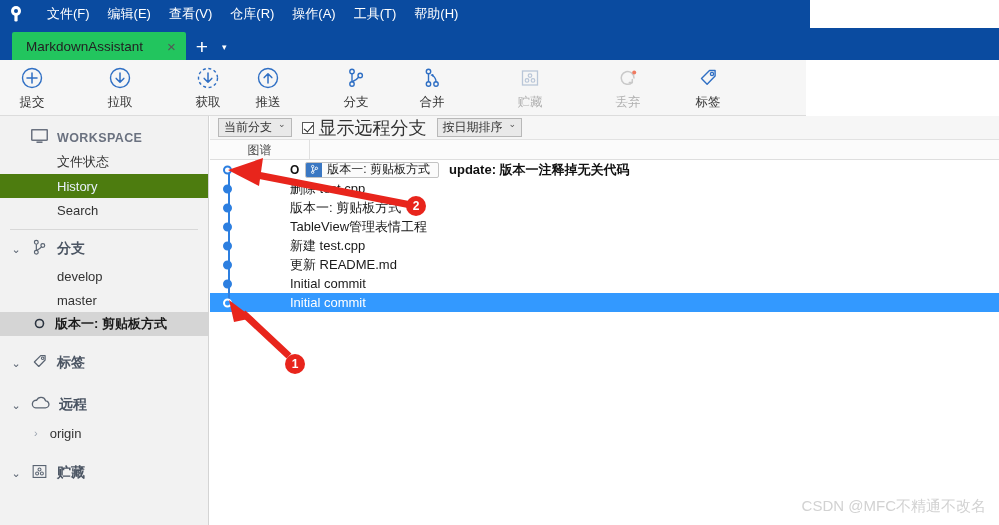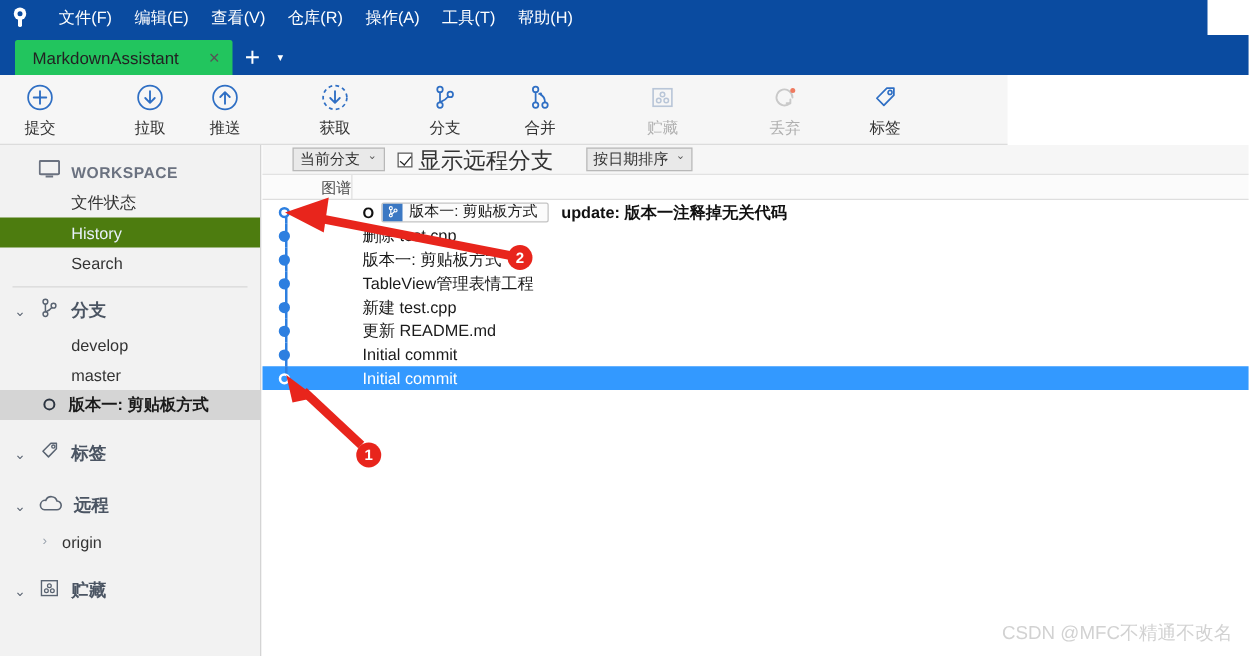--- a/index.html
+++ b/index.html
@@ -6,21 +6,21 @@
   html, body {
     width: 999px; height: 525px;
     font-family: "Liberation Sans", "DejaVu Sans", sans-serif;
     overflow: hidden;
     background: #ffffff;
   }
   #app { position: relative; width: 999px; height: 525px; background:#fff; }
 
   
   .titlebar {
-    position: absolute; left:0; top:0; width:966px; height:28px;
+    position: absolute; left:0; top:0; width:810px; height:28px;
     background:#0a4ba0; display:flex; align-items:center;
   }
   .app-logo {
     width: 28px; height: 28px; display:flex; align-items:center; justify-content:center;
     margin-left: 2px;
   }
   .menu-list { display:flex; align-items:center; height:28px; margin-left: 8px; }
   .menu-item {
     color:#ffffff; font-size:13px; padding: 4px 9px; line-height:16px;
     white-space:nowrap; cursor:default;
@@ -92,42 +92,42 @@
 
   
   .filterbar {
     position:absolute; left:210px; top:116px; width:789px; height:24px;
     background:#f6f6f6; display:flex; align-items:center; gap:10px; padding-left:8px;
     border-bottom:1px solid #e2e2e2;
   }
   .combo {
     height:19px; background:#e9e9e9; border:1px solid #b8b8b8;
     display:flex; gap:6px; padding: 0 5px;
-    font-size:12px; color:#333; cursor:pointer; white-space:nowrap;margin-left:16px;
+    font-size:12px; color:#333; cursor:pointer; white-space:nowrap;
   }
   .combo .cv { font-size:9px; color:#555; }
   .chk-wrap { display:flex; align-items:center; gap:5px; cursor:pointer; }
   .chk {
     width:12px; height:12px; border:1px solid #5a5a5a; background:#fff;
     position:relative;
   }
   .chk::after {
     content:""; position:absolute; left:3px; top:0px; width:4px; height:8px;
     border:solid #222; border-width:0 1.6px 1.6px 0; transform:rotate(40deg);
   }
   .chk-lbl { font-size:18px; color:#333; white-space:nowrap; }
 
   
   .colhdr {
     position:absolute; left:210px; top:140px; width:789px; height:20px;
     background:#fbfbfb; border-bottom:1px solid #dedede;
     display:flex; align-items:center;
   }
   .col-graph {
-    width:72px; text-align:right; font-size:12px; color:#4a4a4a;
+    width:100px; text-align:center; font-size:12px; color:#4a4a4a;
     border-right:1px solid #e0e0e0; height:20px; line-height:20px;
   }
   .col-desc {
     flex:1; text-align:right; padding-right:6px; font-size:12px; color:#4a4a4a;
   }
 
   
   .commitlist {
     position:absolute; left:210px; top:160px; width:789px; height:365px; background:#fff;
   }
@@ -226,38 +226,38 @@
     <div class="tb-btn" style="margin-left:28px;">
       <span class="tb-ico">
         <svg width="24" height="24" viewBox="0 0 24 24">
             <circle cx="12" cy="12" r="9.5" fill="none" stroke="#2f6fc4" stroke-width="1.4"></circle>
             <path d="M12 7v9M8.2 12.4L12 16.3l3.8-3.9" fill="none" stroke="#2f6fc4" stroke-width="1.5" stroke-linecap="round" stroke-linejoin="round"></path>
           </svg>
       </span>
       <span class="tb-lbl">拉取</span>
     </div>
 
+    <div class="tb-btn" style="margin-left:28px;">
+      <span class="tb-ico">
+        <svg width="24" height="24" viewBox="0 0 24 24">
+            <circle cx="12" cy="12" r="9.5" fill="none" stroke="#2f6fc4" stroke-width="1.4" stroke-dasharray="3 2.6"></circle>
+            <path d="M12 7v9M8.2 12.4L12 16.3l3.8-3.9" fill="none" stroke="#2f6fc4" stroke-width="1.5" stroke-linecap="round" stroke-linejoin="round"></path>
+          </svg>
+      </span>
+      <span class="tb-lbl">获取</span>
+    </div>
+
     <div class="tb-btn">
       <span class="tb-ico">
         <svg width="24" height="24" viewBox="0 0 24 24">
             <circle cx="12" cy="12" r="9.5" fill="none" stroke="#2f6fc4" stroke-width="1.4"></circle>
             <path d="M12 17V8M8.2 11.6L12 7.7l3.8 3.9" fill="none" stroke="#2f6fc4" stroke-width="1.5" stroke-linecap="round" stroke-linejoin="round"></path>
           </svg>
       </span>
       <span class="tb-lbl">推送</span>
-    </div>
-
-    <div class="tb-btn" style="margin-left:28px;">
-      <span class="tb-ico">
-        <svg width="24" height="24" viewBox="0 0 24 24">
-            <circle cx="12" cy="12" r="9.5" fill="none" stroke="#2f6fc4" stroke-width="1.4" stroke-dasharray="3 2.6"></circle>
-            <path d="M12 7v9M8.2 12.4L12 16.3l3.8-3.9" fill="none" stroke="#2f6fc4" stroke-width="1.5" stroke-linecap="round" stroke-linejoin="round"></path>
-          </svg>
-      </span>
-      <span class="tb-lbl">获取</span>
     </div>
 
     <div class="tb-btn" style="margin-left:28px;">
       <span class="tb-ico">
         <svg width="24" height="24" viewBox="0 0 24 24">
           <circle cx="8" cy="5.5" r="2.2" fill="none" stroke="#2f6fc4" stroke-width="1.4"></circle>
           <circle cx="16.2" cy="9.5" r="2.2" fill="none" stroke="#2f6fc4" stroke-width="1.4"></circle>
           <circle cx="8" cy="18" r="2.2" fill="none" stroke="#2f6fc4" stroke-width="1.4"></circle>
           <path d="M8 7.7v8.1" stroke="#2f6fc4" stroke-width="1.4"></path>
           <path d="M14.6 11.2c-2.3 3-4.2 3.6-6.3 4.4" fill="none" stroke="#2f6fc4" stroke-width="1.4" stroke-linecap="round"></path>

